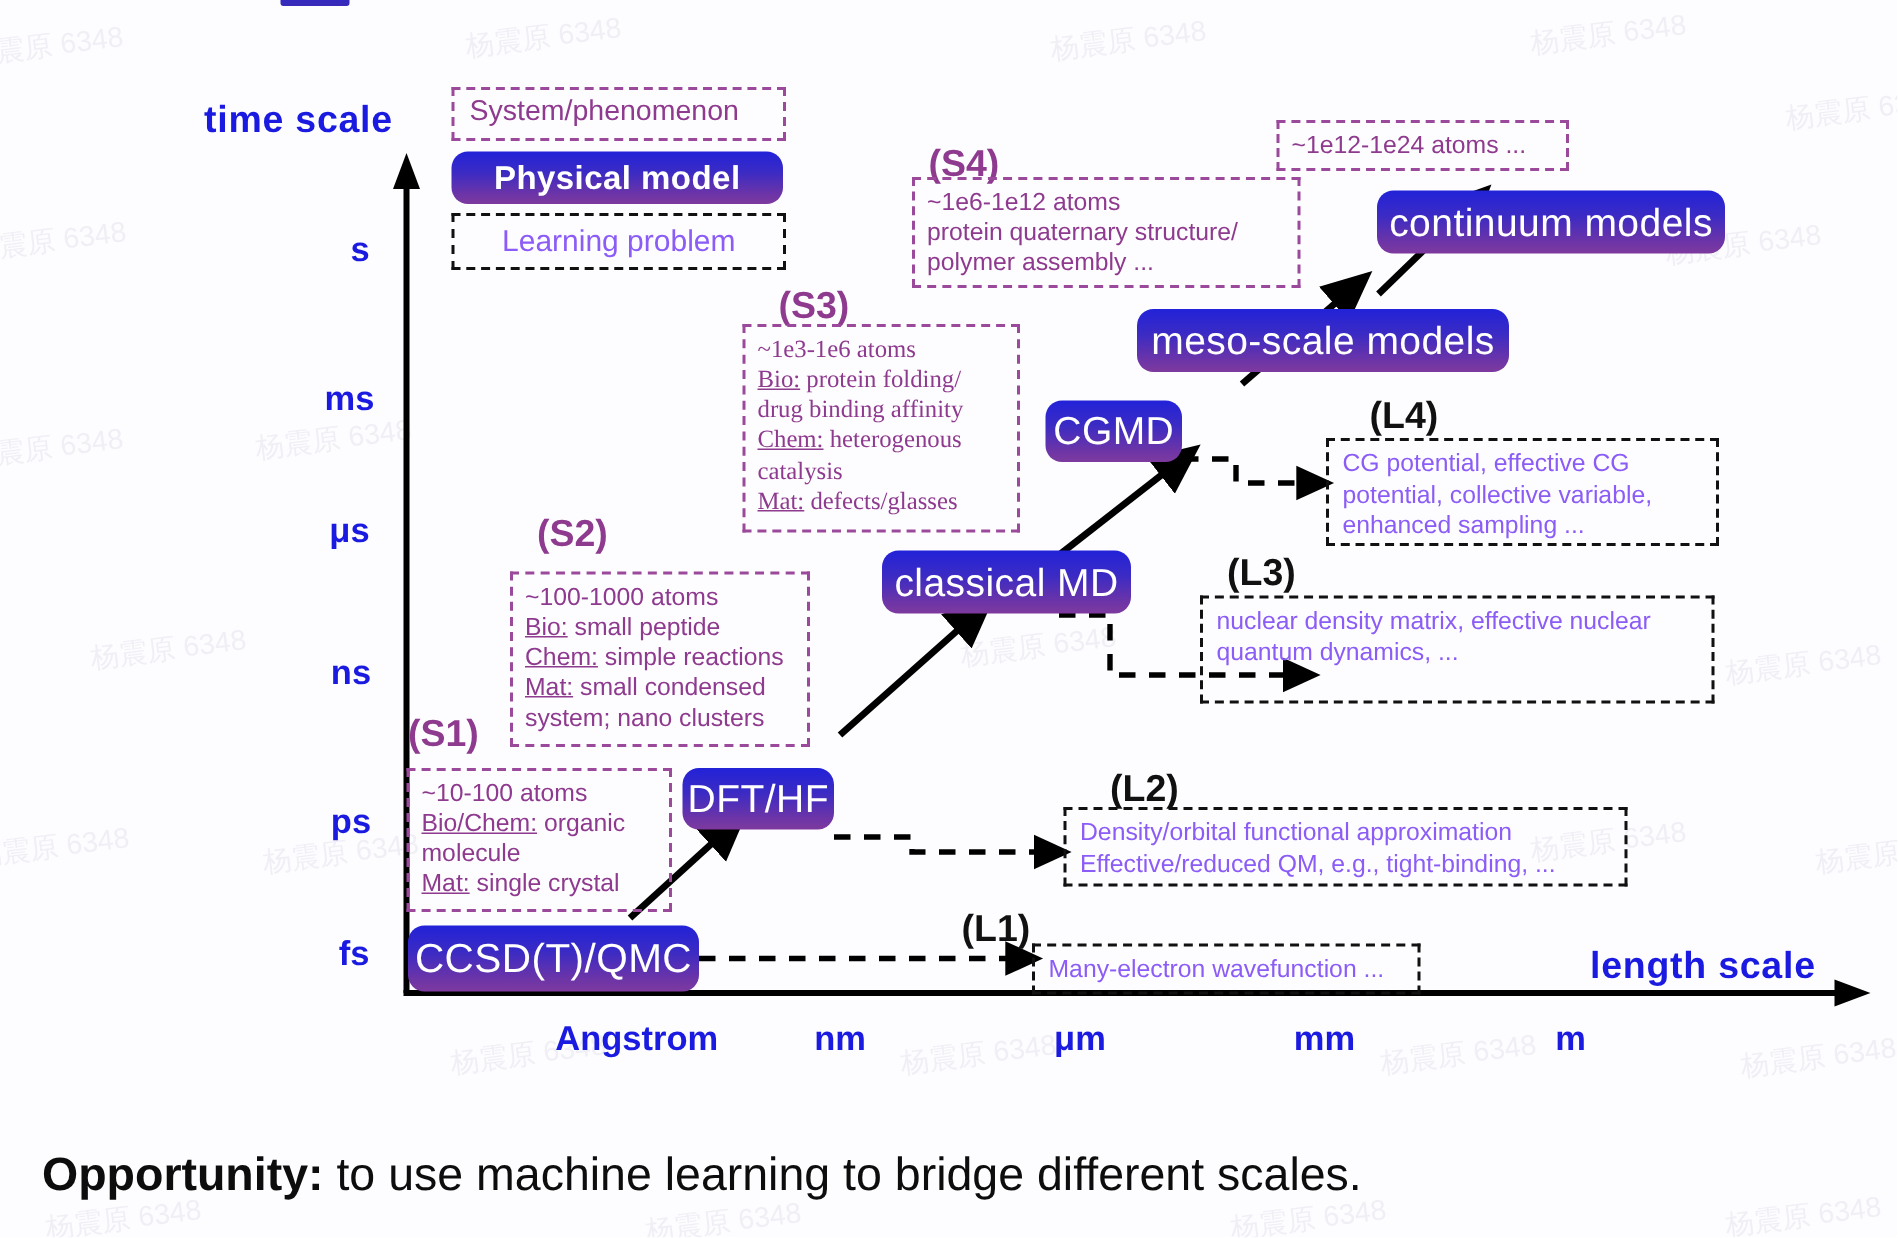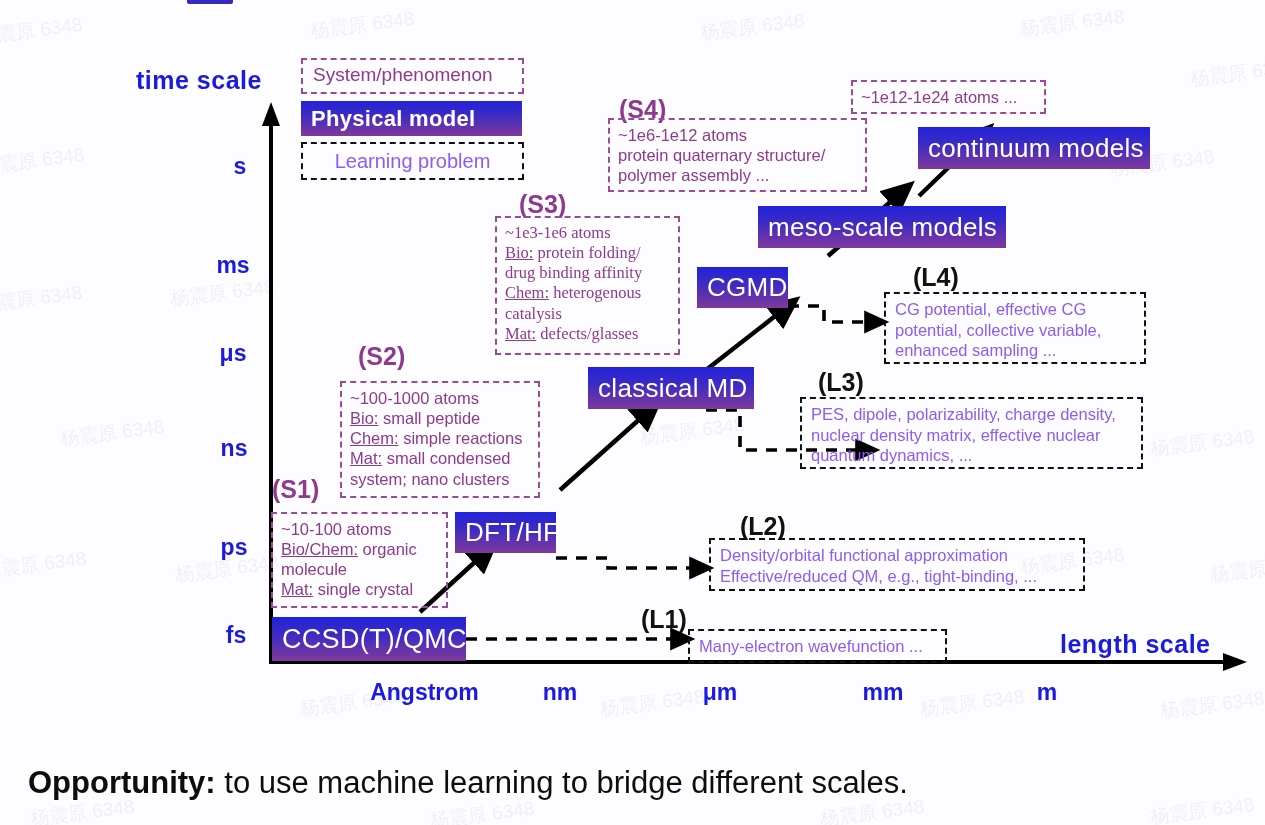--- a/index.html
+++ b/index.html
@@ -40,24 +40,26 @@
   }
 
   
   .model-box {
     background: linear-gradient(to bottom, #2222d8 0%, #3b2bc4 40%, #6b34a8 80%, #7d3a9e 100%);
     color: #ffffff;
     font-size: 26px;
     font-weight: 500;
     display: flex;
     align-items: center;
+    justify-content: center;
     white-space: nowrap;
     padding: 2px 10px;
     box-sizing: border-box;
     letter-spacing: 0.3px;
+    border-radius: 11px;
   }
 
   
   .sys-box {
     border: 2.5px dashed #9b4a9b;
     color: #8e3a8e;
     font-size: 16.5px;
     line-height: 1.22;
     padding: 5px 7px 6px 8px;
     box-sizing: border-box;
@@ -297,21 +299,20 @@
   </div>
 
   <div class="abs tag tag-l" style="left:740px; top:512px;">(L2)</div>
   <div class="abs learn-box" style="left:709px; top:538px; width:376px; height:53px;">
     <div>Density/orbital functional approximation</div>
     <div>Effective/reduced QM, e.g., tight-binding, ...</div>
   </div>
 
   <div class="abs tag tag-l" style="left:818px; top:368px;">(L3)</div>
   <div class="abs learn-box" style="left:800px; top:397px; width:343px; height:72px;">
-    <div>PES, dipole, polarizability, charge density,</div>
     <div>nuclear density matrix, effective nuclear</div>
     <div>quantum dynamics, ...</div>
   </div>
 
   <div class="abs tag tag-l" style="left:913px; top:263px;">(L4)</div>
   <div class="abs learn-box" style="left:884px; top:292px; width:262px; height:72px;">
     <div>CG potential, effective CG</div>
     <div>potential, collective variable,</div>
     <div>enhanced sampling ...</div>
   </div>

